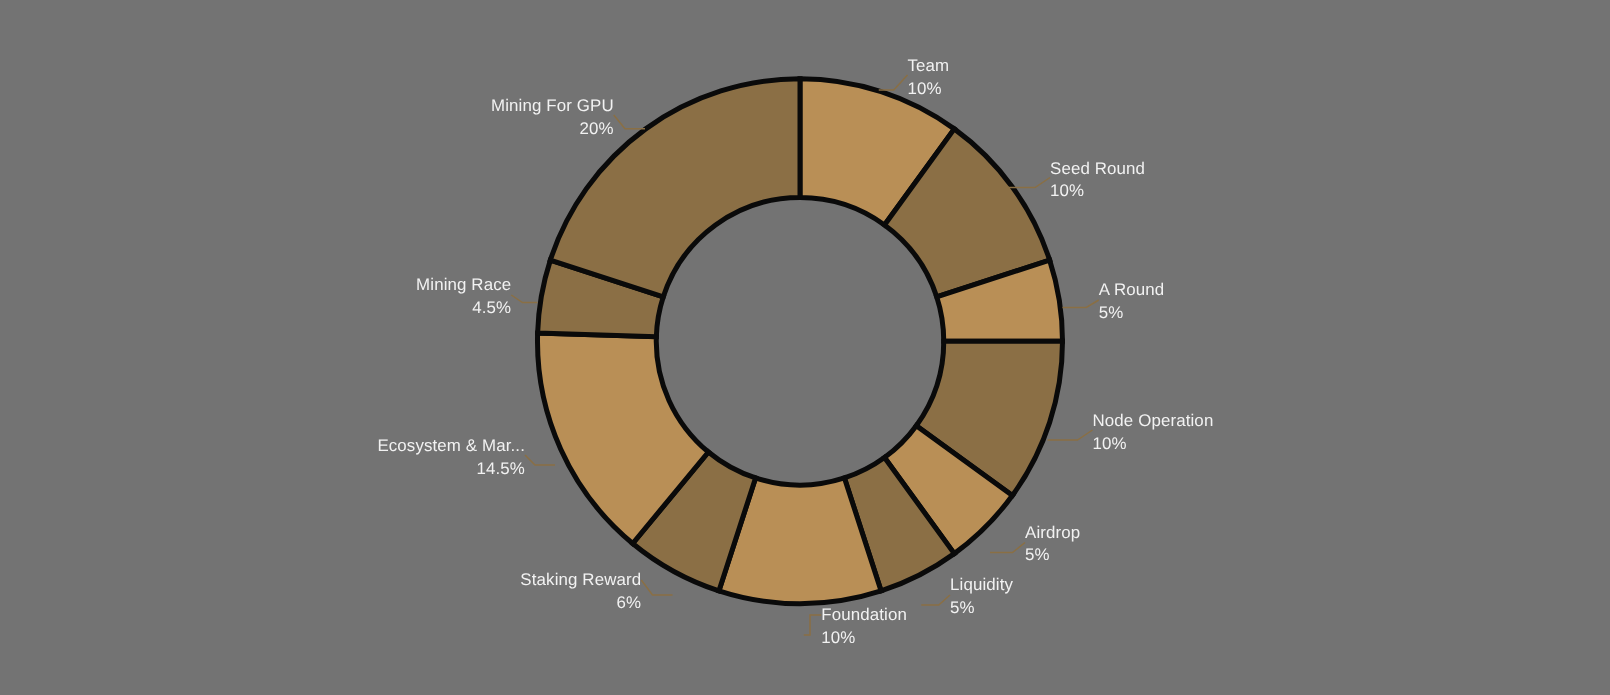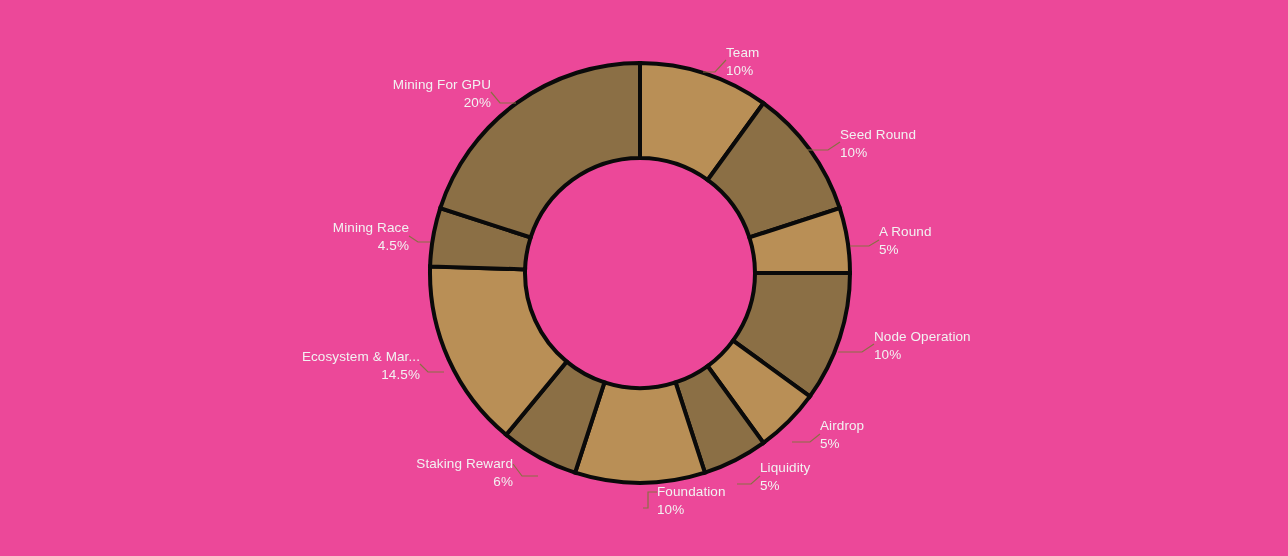--- a/index.html
+++ b/index.html
@@ -10,21 +10,21 @@
   body {
     width: 1288px;
     height: 556px;
     overflow: hidden;
     font-family: "Liberation Sans", sans-serif;
   }
   #chart-root {
     position: relative;
     width: 1288px;
     height: 556px;
-    background: #ec4899;
+    background: #737373;
   }
   svg.donut-svg {
     position: absolute;
     left: 0;
     top: 0;
     width: 1288px;
     height: 556px;
     display: block;
   }
   .slice-path {

